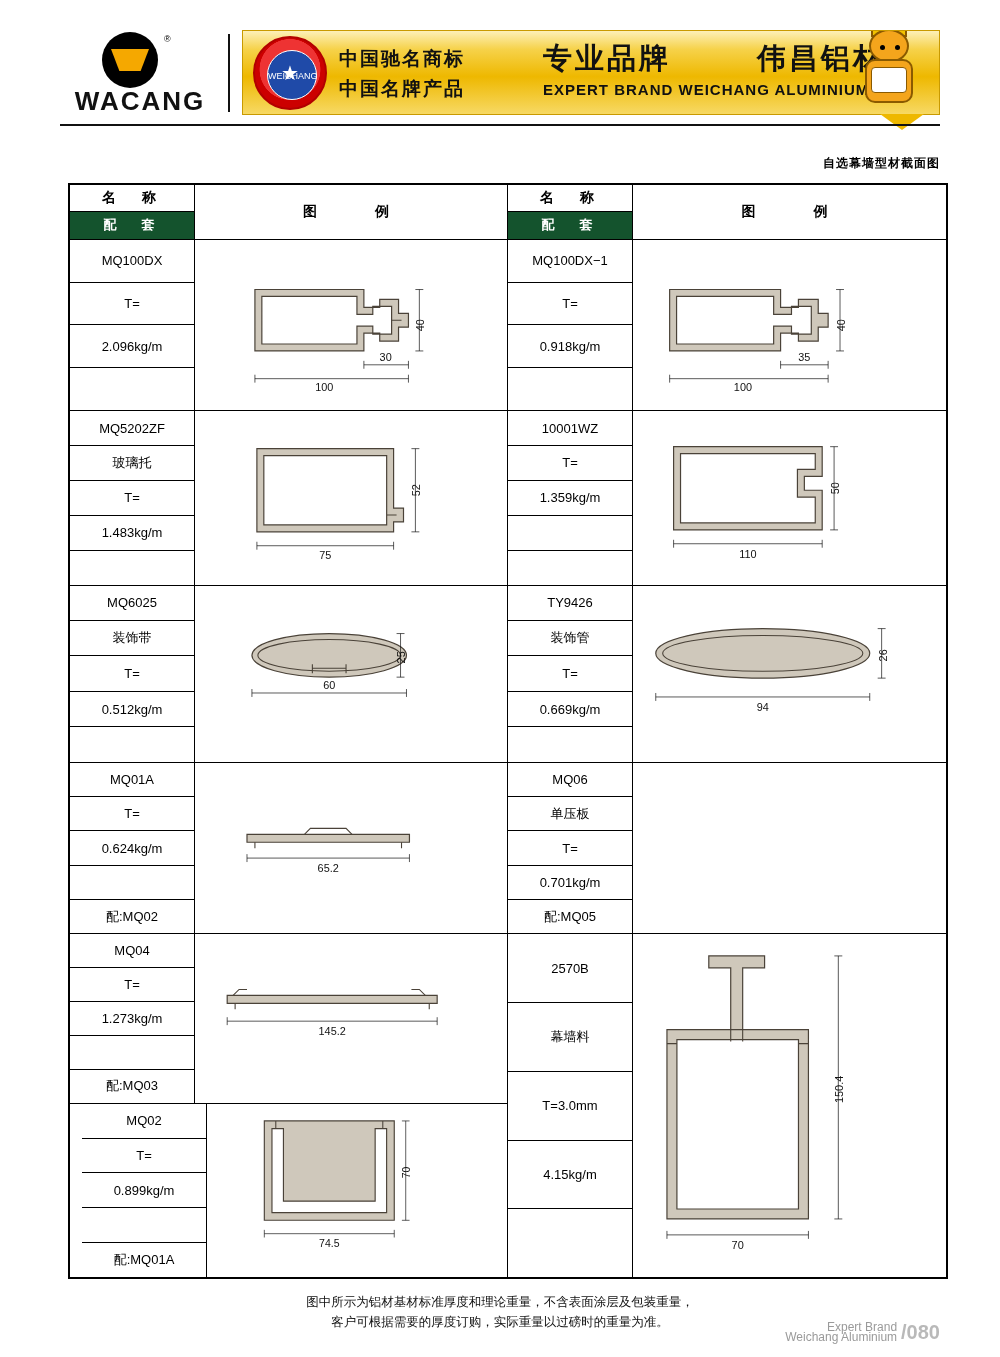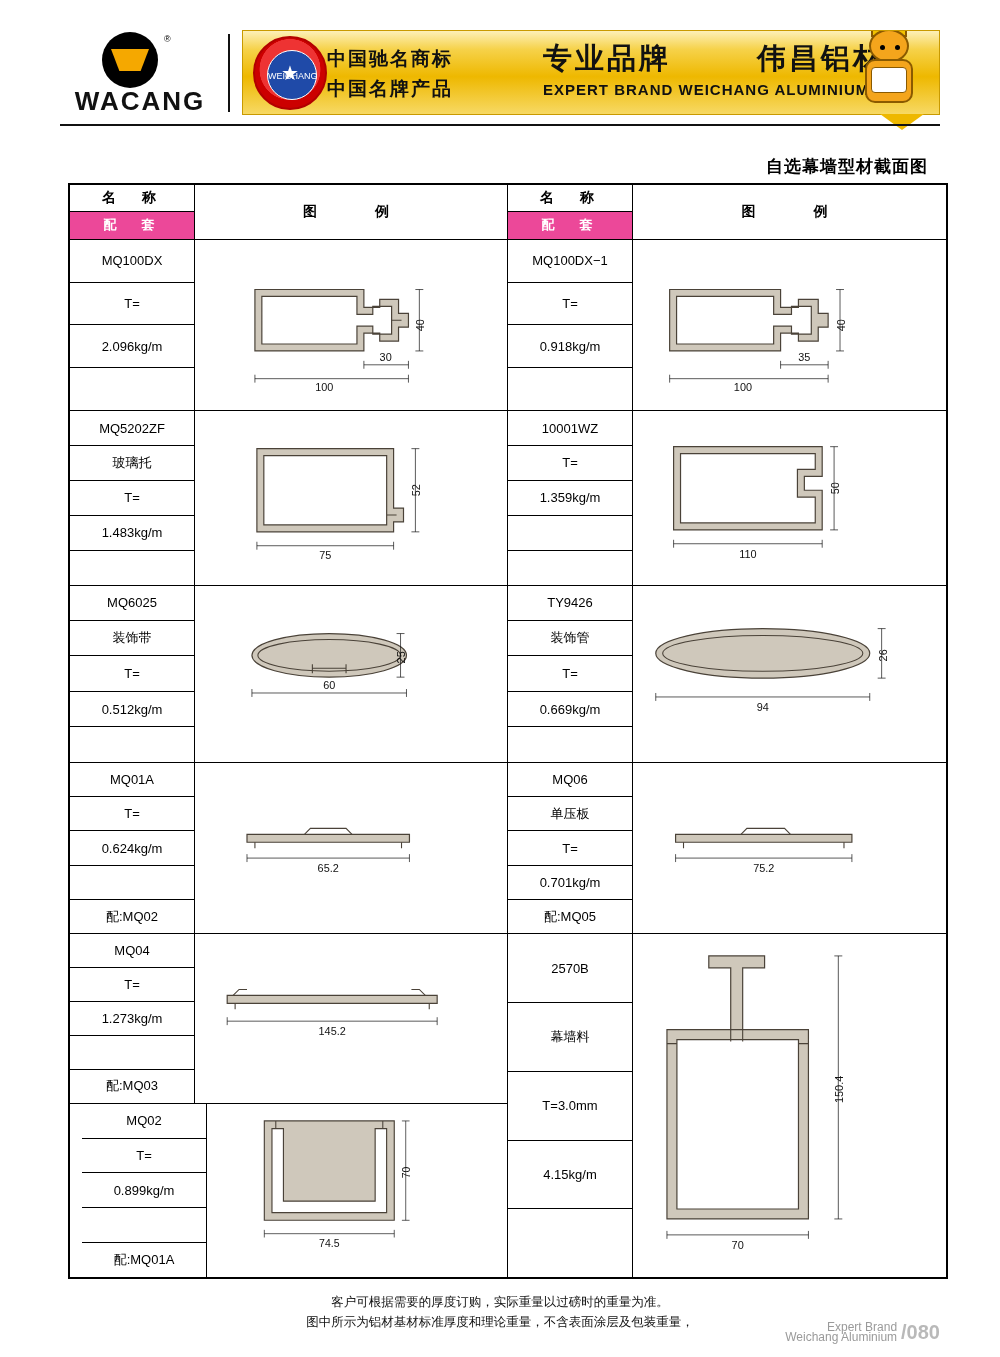--- a/index.html
+++ b/index.html
@@ -46,21 +46,21 @@
     background:radial-gradient(circle at 50% 45%, #e33 0 58%, #c00 59% 100%);
     border:2px solid #b20000;
   }
   .seal-inner{
     position:absolute; left:12px; top:12px; width:50px; height:50px; border-radius:50%;
     background:#1f4aa8; color:#fff; font-size:9px; text-align:center; line-height:50px;
     border:1px solid #fff;
   }
   .seal-star { position:absolute; left:50%; top:50%; transform:translate(-50%,-50%); color:#fff; font-size:20px;}
   .banner-cn1, .banner-cn2 {
-    position:absolute; left:84px; font-size:19px; font-weight:bold; color:#111;
+    position:absolute; left:96px; font-size:19px; font-weight:bold; color:#111;
     letter-spacing:2px;
   }
   .banner-cn1 { top:15px; }
   .banner-cn2 { top:45px; }
   .banner-big {
     position:absolute; left:300px; top:8px; font-size:29px; font-weight:bold;
     letter-spacing:3px; color:#111;
   }
   .banner-big2 {
     position:absolute; left:478px; top:8px; font-size:29px; font-weight:bold;
@@ -90,22 +90,22 @@
   .mascot .eye{position:absolute;width:5px;height:5px;border-radius:50%;background:#000;top:14px;}
   .banner-tail{
     position:absolute; left:820px; top:84px; width:0; height:0;
     border-left:22px solid transparent; border-right:22px solid transparent;
     border-top:16px solid #eeb800;
   }
   .hdr-rule { position:absolute; left:60px; top:124px; width:880px; height:2px; background:#111; }
 
   
   .page-title {
-    position:absolute; right:72px; top:155px;
-    font-size:17px; font-weight:bold; color:#000; letter-spacing:1px;
+    position:absolute; right:60px; top:155px;
+    font-size:12px; font-weight:bold; color:#000; letter-spacing:1px;
   }
 
   
   .table {
     position:absolute; left:68px; top:183px; width:880px; height:1096px;
     border:2px solid #000; display:flex;
   }
   .half { width:50%; display:flex; flex-direction:column; }
   .half.left { border-right:1px solid #000; }
   .hrow { display:flex; border-bottom:1px solid #000; }
@@ -122,21 +122,21 @@
   .ncell.blank { color:transparent; }
 
   
   .headrow { height:55px; }
   .headrow .namecol { display:flex; }
   .hd-name {
     height:27px; display:flex; align-items:center; justify-content:center;
     font-size:14px; font-weight:bold; letter-spacing:6px; border-bottom:1px solid #000;
   }
   .hd-peitao {
-    flex:1; background:#ec4899; color:#fff; display:flex; align-items:center; justify-content:center;
+    flex:1; background:#14532d; color:#fff; display:flex; align-items:center; justify-content:center;
     font-size:13px; font-weight:bold; letter-spacing:6px;text-align:center;
   }
   .hd-tu {
     height:100%; display:flex; align-items:center; justify-content:center;
     font-size:14px; font-weight:bold; letter-spacing:10px;
   }
 
   
   .r1 { height:172px; }
   .r2 { height:175px; }
@@ -450,31 +450,20 @@
     </div>
 
     <div class="hrow r4">
       <div class="namecol">
         <div class="ncell">MQ06</div>
         <div class="ncell">单压板</div>
         <div class="ncell">T=</div>
         <div class="ncell">0.701kg/m</div>
         <div class="ncell">配:MQ05</div>
       </div>
-      <div class="figcol">
-        <svg class="fig" viewBox="0 0 314 172">
-          <path class="prof" d="M42 72 L220 72 L220 80 L42 80 Z"></path>
-          <path class="prof2" d="M108 72 L114 66 L152 66 L158 72"></path>
-          <path class="prof2" d="M50 80 L50 86 M212 80 L212 86"></path>
-          <line class="dim" x1="42" y1="96" x2="220" y2="96"></line>
-          <line class="dim" x1="42" y1="92" x2="42" y2="100"></line>
-          <line class="dim" x1="220" y1="92" x2="220" y2="100"></line>
-          <text class="dimtxt" x="131" y="110" text-anchor="middle">75.2</text>
-        </svg>
-      </div>
     </div>
 
     <div class="hrow r56">
       <div class="namecol">
         <div class="ncell">2570B</div>
         <div class="ncell">幕墙料</div>
         <div class="ncell">T=3.0mm</div>
         <div class="ncell">4.15kg/m</div>
         <div class="ncell blank"></div>
       </div>
@@ -497,22 +486,22 @@
           <line class="dim" x1="176" y1="298" x2="176" y2="306"></line>
           <text class="dimtxt" x="105" y="316" text-anchor="middle">70</text>
         </svg>
       </div>
     </div>
 
   </div>
 </div>
 
 <div class="footnote">
+  <div>图中所示为铝材基材标准厚度和理论重量，不含表面涂层及包装重量，</div>
   <div>客户可根据需要的厚度订购，实际重量以过磅时的重量为准。</div>
-  <div>图中所示为铝材基材标准厚度和理论重量，不含表面涂层及包装重量，</div>
 </div>
 
 <div class="foot-brand-wrap">
   <div class="fb-lines">
     <div>Expert Brand</div>
     <div>Weichang Aluminium</div>
   </div>
   <div class="fb-page">/080</div>
 </div>
 

